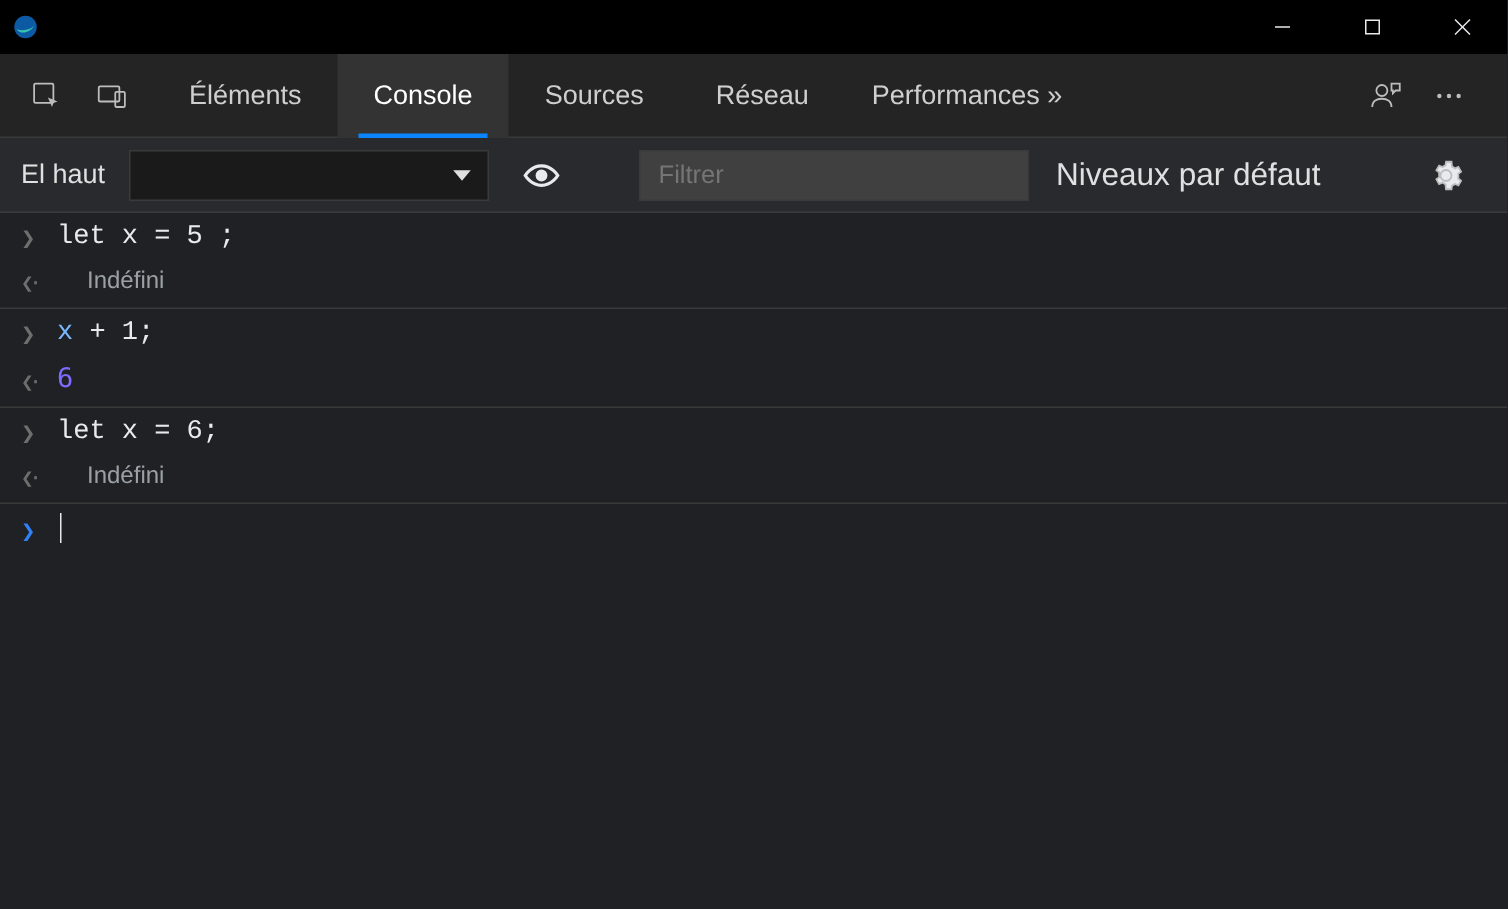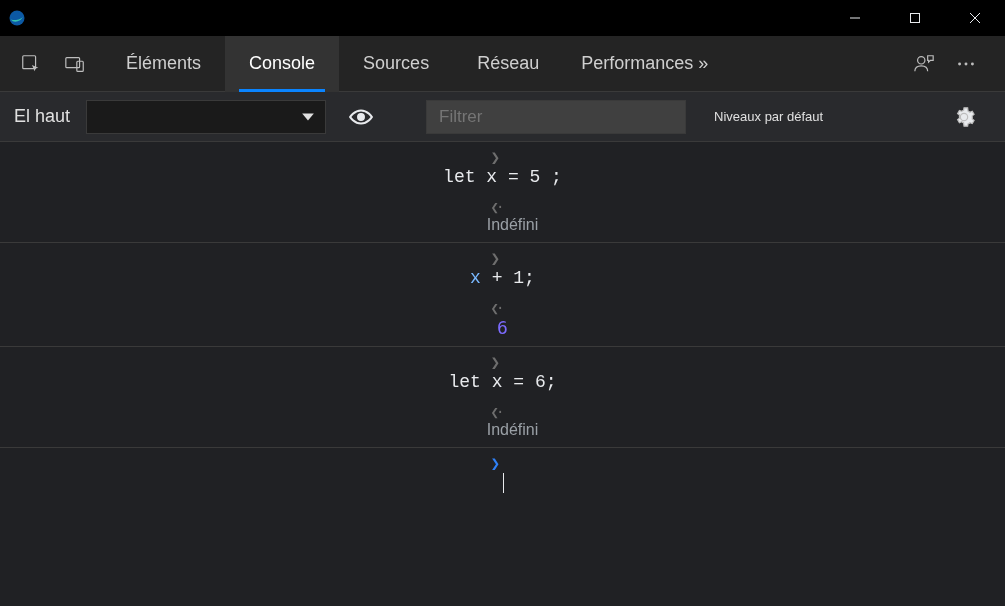--- a/index.html
+++ b/index.html
@@ -106,31 +106,30 @@
   .filter {
     width: 260px; height: 34px;
     background: #404040;
     border: 1px solid #3a3a3a;
     color: #a7a7a7;
     font-size: 17px;
     padding: 0 12px;
     outline:none;
     margin-left:32px;
   }
-  .levels { font-size: 13px; color: #e0e0e0; margin-left: 12px; margin-right:auto; padding-left:6px;text-align:center; }
+  .levels { font-size: 21px; color: #e0e0e0; margin-left: 2px; margin-right:auto; padding-left:6px;text-align:center; }
   .gearbtn svg { width:22px; height:22px; fill:#e8eaed; }
 
   .console {
     background: #202124;
   }
   .logrow {
     display:flex;
     padding: 6px 14px 4px 14px;
-    align-items:center;
-    flex-direction:column;
+    align-items:flex-end;
   }
   .group { border-bottom: 1px solid #3a3a3a; padding-bottom: 4px; }
   .marker {
     width: 24px;
     font-family: Consolas, monospace;
     font-size: 16px;
     color: #8e8e8e;
     flex-shrink:0;
     user-select:none;
   }

